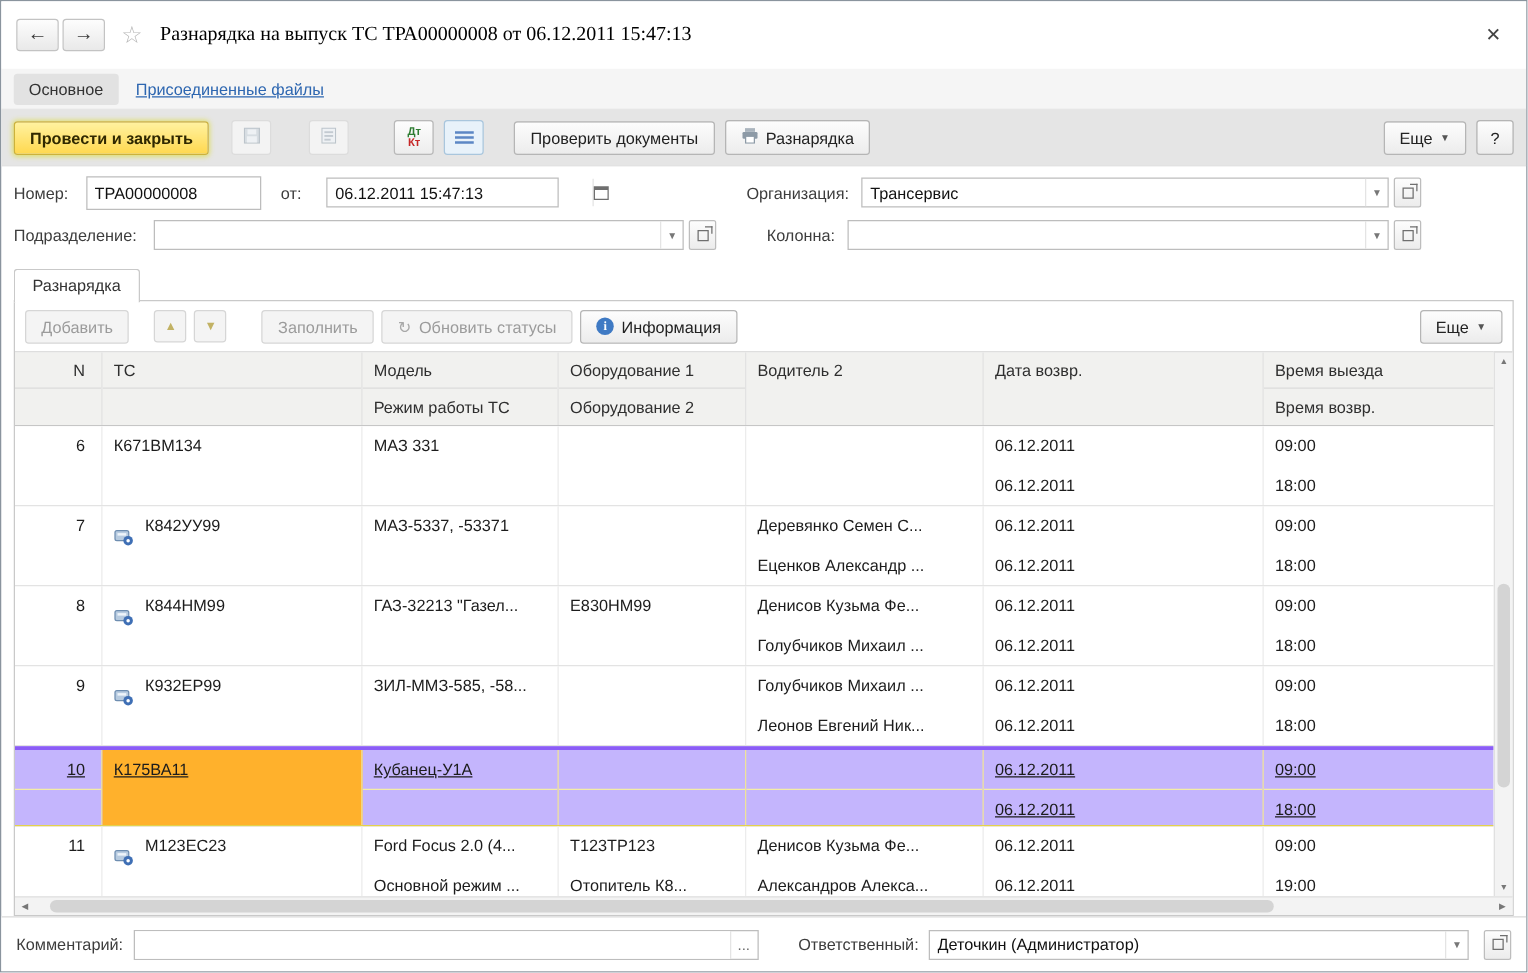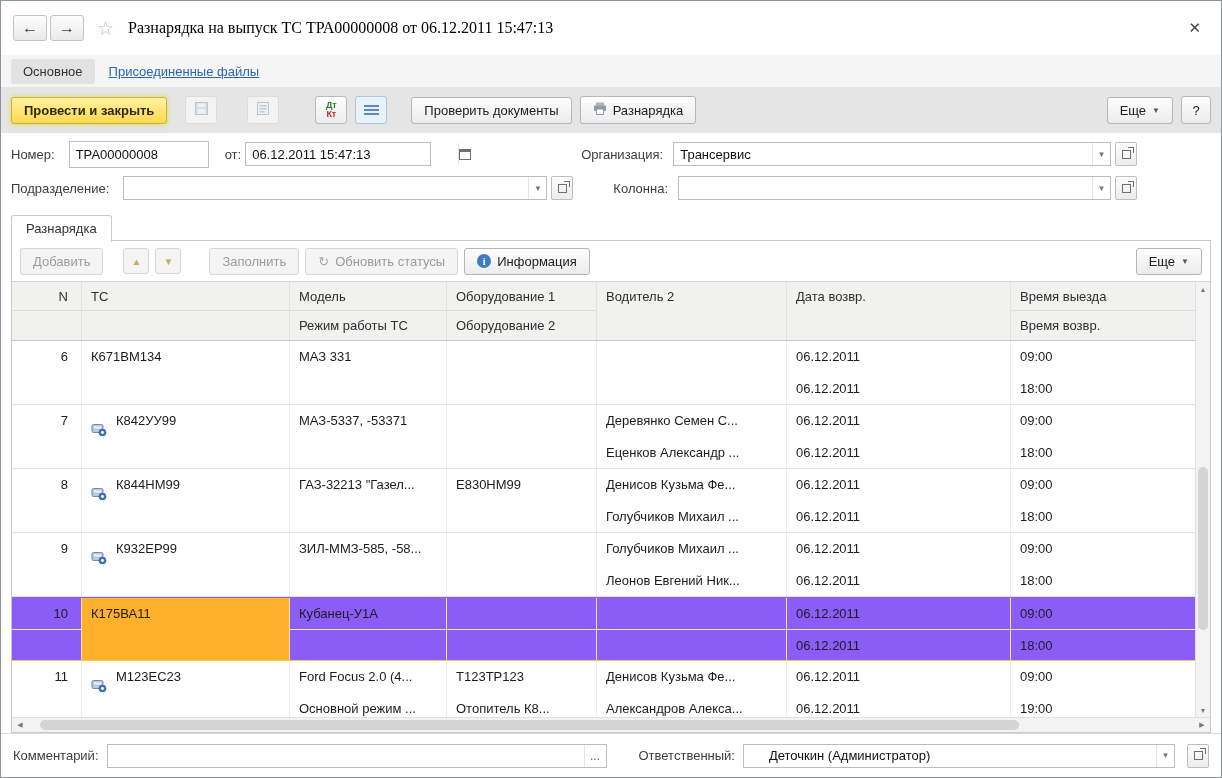--- a/index.html
+++ b/index.html
@@ -67,42 +67,42 @@
   .cell { flex:0 0 auto; border-right:1px solid #e2e2e2; overflow:hidden; }
   .col-n { width:70px; } .col-tc { width:208px; } .col-model { width:157px; } .col-equip { width:150px; } .col-driver { width:190px; } .col-date { width:224px; } .col-time { flex:1 1 auto; width:auto; border-right:none; }
   .l1,.l2 { height:32px; line-height:32px; padding:0 9px; white-space:nowrap; overflow:hidden; }
   .col-n .l1 { text-align:right; padding-right:13px; }
   .tbody { flex:1; overflow:hidden; background:#fff; }
   .trow { display:flex; height:64px; border-bottom:1px solid #e3e3e3; cursor:default; }
   .trow .cell { border-right:1px solid #ececec; }
   .trow .col-time { border-right:none; }
   .tcline { display:flex; align-items:flex-end; gap:9px; }
   .vicon { display:inline-flex; flex:0 0 auto; }
-  .trow.selected { background:#8b5cf6; border-top:1px solid #8b5cf6; border-bottom:1px solid #e3d24a; }
+  .trow.selected { background:#c4b5fd; border-top:3px solid #8b5cf6; border-bottom:1px solid #e3d24a;text-decoration:underline; }
   .trow.selected .cell { border-right-color:#efe49a; }
   .trow.selected .l1 { border-bottom:1px solid #f4eda6; }
   .trow.selected .col-tc { background:#ffb12c; }
   .trow.selected .col-tc .l1 { border-bottom:none; }
 
   
   .vscroll { width:15px; flex:0 0 auto; background:#f3f3f3; border-left:1px solid #e0e0e0; border-top:1px solid #d4d4d4; display:flex; flex-direction:column; }
   .vscroll .sarrow { height:14px; display:flex; align-items:center; justify-content:center; font-size:7px; color:#777; cursor:pointer; }
   .vtrack { flex:1; position:relative; }
   .vthumb { position:absolute; left:2px; right:2px; top:42%; height:40%; background:#d4d4d4; border-radius:6px; cursor:grab; }
   .hscroll { height:15px; flex:0 0 auto; background:#f3f3f3; border-top:1px solid #e0e0e0; display:flex; align-items:stretch; }
   .hscroll .sarrow { width:16px; display:flex; align-items:center; justify-content:center; font-size:7px; color:#777; cursor:pointer; }
   .htrack { flex:1; position:relative; }
   .hthumb { position:absolute; top:2px; bottom:2px; left:1%; width:84%; background:#d4d4d4; border-radius:6px; cursor:grab; }
 
   
   .footer { height:44px; border-top:1px solid #d9d9d9; display:flex; align-items:center; padding:0 12px; gap:8px; flex:0 0 auto; background:#fff; }
   .comment-wrap { width:500px; display:flex; align-items:stretch; border:1px solid #bdbdbd; height:24px; }
   .comment-wrap input { flex:1; border:none; outline:none; padding:0 6px; font-size:13px; font-family:inherit; }
   .dots-btn { width:22px; border:none; border-left:1px solid #e4e4e4; background:transparent; color:#666; cursor:pointer; font-size:12px; }
-  .resp-combo { flex:1;padding-left:19px; }
+  .resp-combo { flex:1; }
 </style>
 </head>
 <body>
 
 <div class="window">
 
   <div class="titlebar">
     <button class="navbtn">
         <span>←</span>
       </button>
@@ -168,21 +168,21 @@
         <span class="caret">▼</span>
     </button>
     <button class="btn helpbtn" style="justify-content:center;">?</button>
   </div>
 
   <div class="formarea">
     <div class="form-row">
       <span class="flabel">Номер:</span>
       <input class="tinput" style="width: 140px; margin-left: 14px;" value="ТРА00000008">
       <span class="flabel" style="margin-left:16px;">от:</span>
-      <div class="combo" style="width:186px;margin-left:4px;gap:24px;">
+      <div class="combo" style="width:186px;margin-left:20px;gap:24px;">
         <input value="06.12.2011 15:47:13" style="">
         <button class="calbtn">
             <span class="cal-glyph"></span>
           </button>
       </div>
       <span class="flabel" style="margin-left:150px;">Организация:</span>
       <div class="combo" style="flex:1;margin-left:10px;">
         <input value="Трансервис" style="">
         <span class="arrow">▼</span>
       </div>

